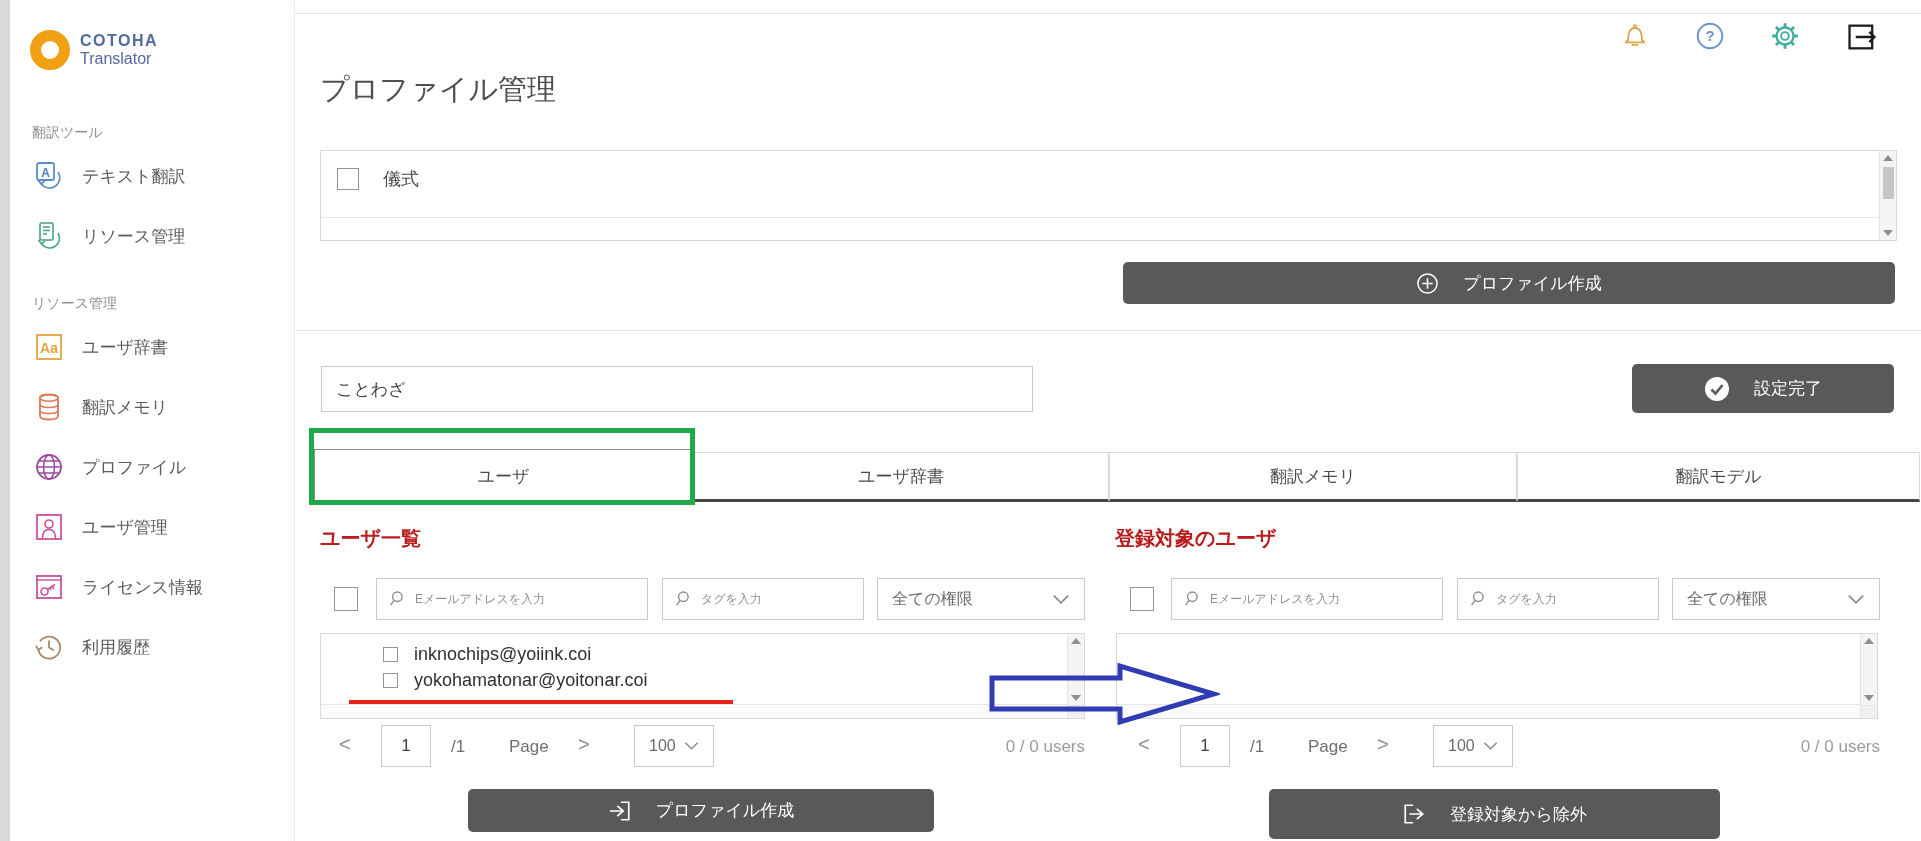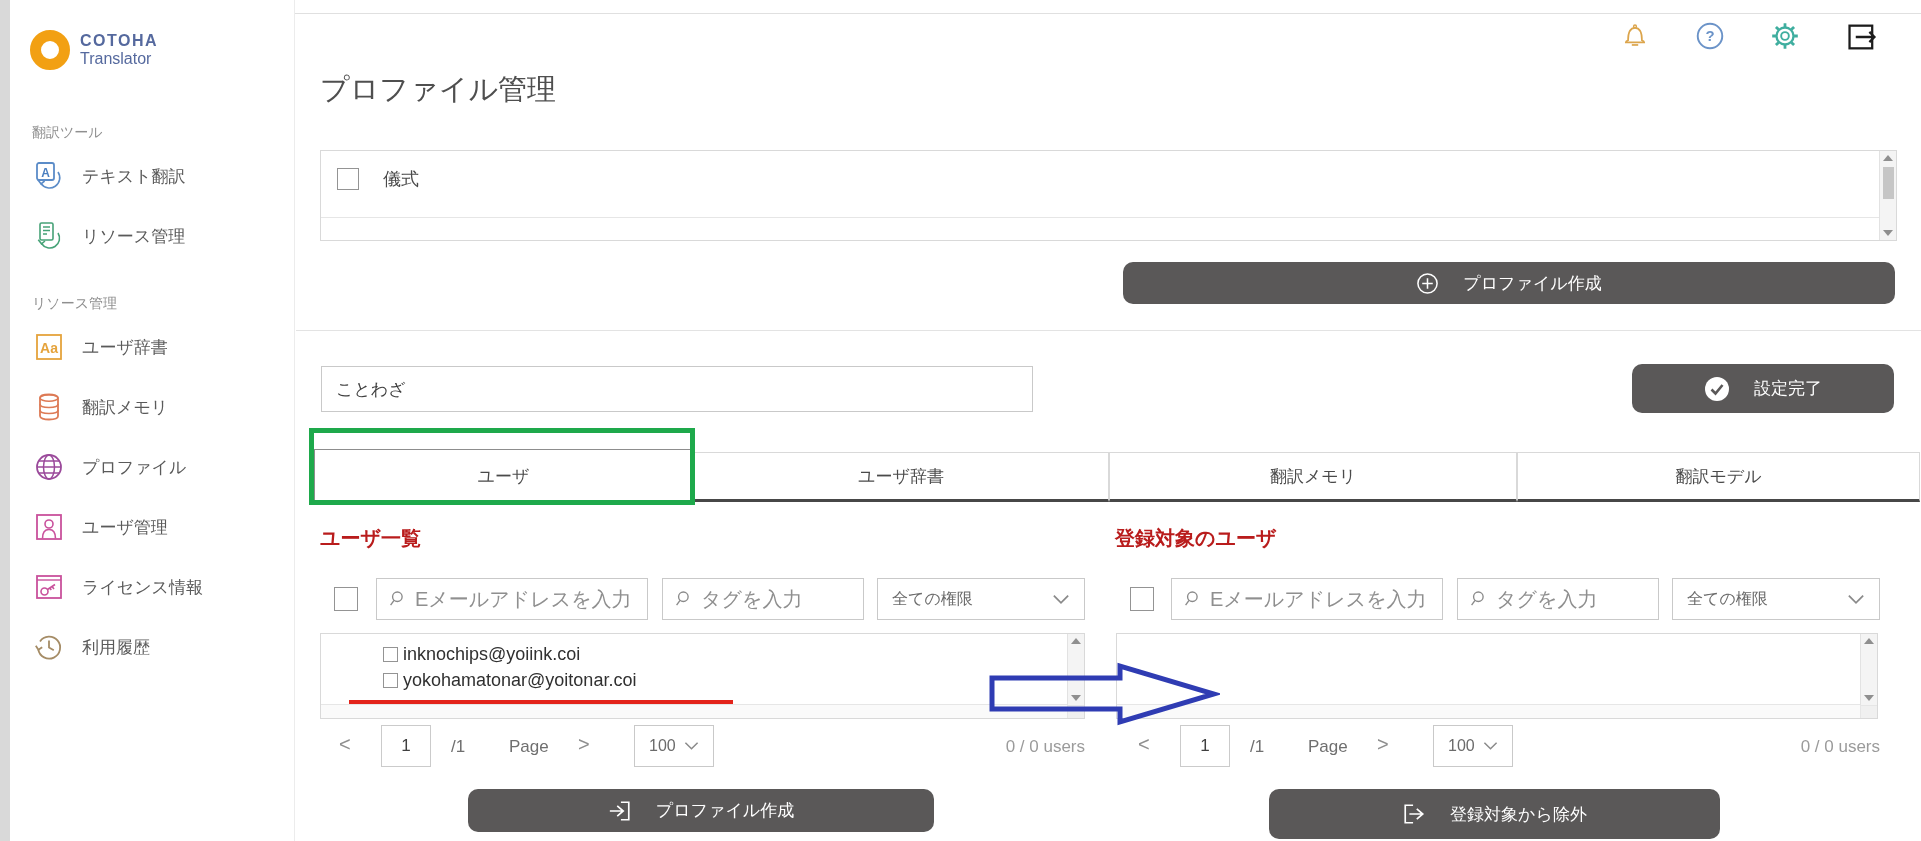--- a/index.html
+++ b/index.html
@@ -35,34 +35,34 @@
 
   .vscroll{position:absolute;background:#f4f4f4;border-left:1px solid #e2e2e2;box-sizing:border-box;display:flex;flex-direction:column;align-items:center;padding:4px 0;}
   .tri-up{width:0;height:0;border-left:5px solid transparent;border-right:5px solid transparent;border-bottom:6px solid #8f8f8f;}
   .tri-down{width:0;height:0;border-left:5px solid transparent;border-right:5px solid transparent;border-top:6px solid #8f8f8f;}
   .thumb{width:11px;height:32px;background:#c6c6c6;margin-top:6px;}
   .mt-auto{margin-top:auto;}
   .hscroll{position:absolute;left:0;right:17px;bottom:0;height:13px;background:#fafafa;border-top:1px solid #e6e6e6;}
   .scroll-corner{position:absolute;right:0;bottom:0;width:17px;height:13px;background:#f0f0f0;border-top:1px solid #e6e6e6;border-left:1px solid #e6e6e6;box-sizing:border-box;}
 
   
-  .dark-btn{background:#5a5858;color:#fff;border:none;border-radius:10px;display:flex;align-items:center;justify-content:center;gap:24px;font-size:17px;font-family:inherit;cursor:pointer;box-sizing:border-box;}
+  .dark-btn{background:#5a5858;color:#fff;border:none;border-radius:5px;display:flex;align-items:center;justify-content:center;gap:24px;font-size:17px;font-family:inherit;cursor:pointer;box-sizing:border-box;}
   .input{border:1px solid #c9c9c9;font-size:17px;color:#3f3f3f;padding:0 14px;box-sizing:border-box;font-family:inherit;outline:none;background:#fff;}
   .search-wrap{border:1px solid #c9c9c9;background:#fff;display:flex;align-items:center;padding:0 10px;gap:8px;box-sizing:border-box;}
-  .search-wrap input{border:none;outline:none;flex:1;font-size:20px;color:#0f172a;font-family:inherit;min-width:0;background:transparent;}
+  .search-wrap input{border:none;outline:none;flex:1;font-size:12px;color:#0f172a;font-family:inherit;min-width:0;background:transparent;}
   ::placeholder{color:#8f8f8f;opacity:1;}
   .dropdown{border:1px solid #c9c9c9;display:flex;align-items:center;justify-content:space-between;padding:0 14px;box-sizing:border-box;color:#6b6b6b;font-size:16px;background:#fff;cursor:pointer;}
 
   
   .tab{position:absolute;top:452px;height:50px;background:#fff;border:1px solid #d9d9d9;border-bottom:3px solid #474747;box-sizing:border-box;display:flex;align-items:center;justify-content:center;font-size:17px;color:#4a4a4a;cursor:pointer;}
   .tab.active{top:449px;height:53px;border:1px solid #8d8d8d;border-bottom:none;z-index:2;}
 
   .panel-title{font-size:20px;font-weight:bold;color:#b91c1c;}
   .list-box{border:1px solid #d9d9d9;box-sizing:border-box;background:#fff;}
-  .user-row{position:absolute;display:flex;align-items:center;gap:5px;font-size:18px;color:#303030;padding-left:44px;}
+  .user-row{position:absolute;display:flex;align-items:center;gap:16px;font-size:18px;color:#303030;padding-left:44px;}
 
   .pag-glyph{font-size:20px;color:#8f8f8f;cursor:pointer;}
   .pag-text{font-size:17px;color:#6f6f6f;}
   .pag-input{width:50px;height:42px;border:1px solid #cbcbcb;text-align:center;font-size:17px;color:#3f3f3f;box-sizing:border-box;font-family:inherit;outline:none;}
   .count{font-size:17px;color:#9b9b9b;text-align:right;}
 
   
   .green-box{left:309px;top:428px;width:386px;height:77px;border:5px solid #1EA94B;box-sizing:border-box;z-index:5;pointer-events:none;}
   .red-underline{position:absolute;left:28px;top:66px;width:384px;height:4px;background:#E3241B;z-index:4;}
   .blue-arrow{left:988px;top:662px;z-index:6;pointer-events:none;}

